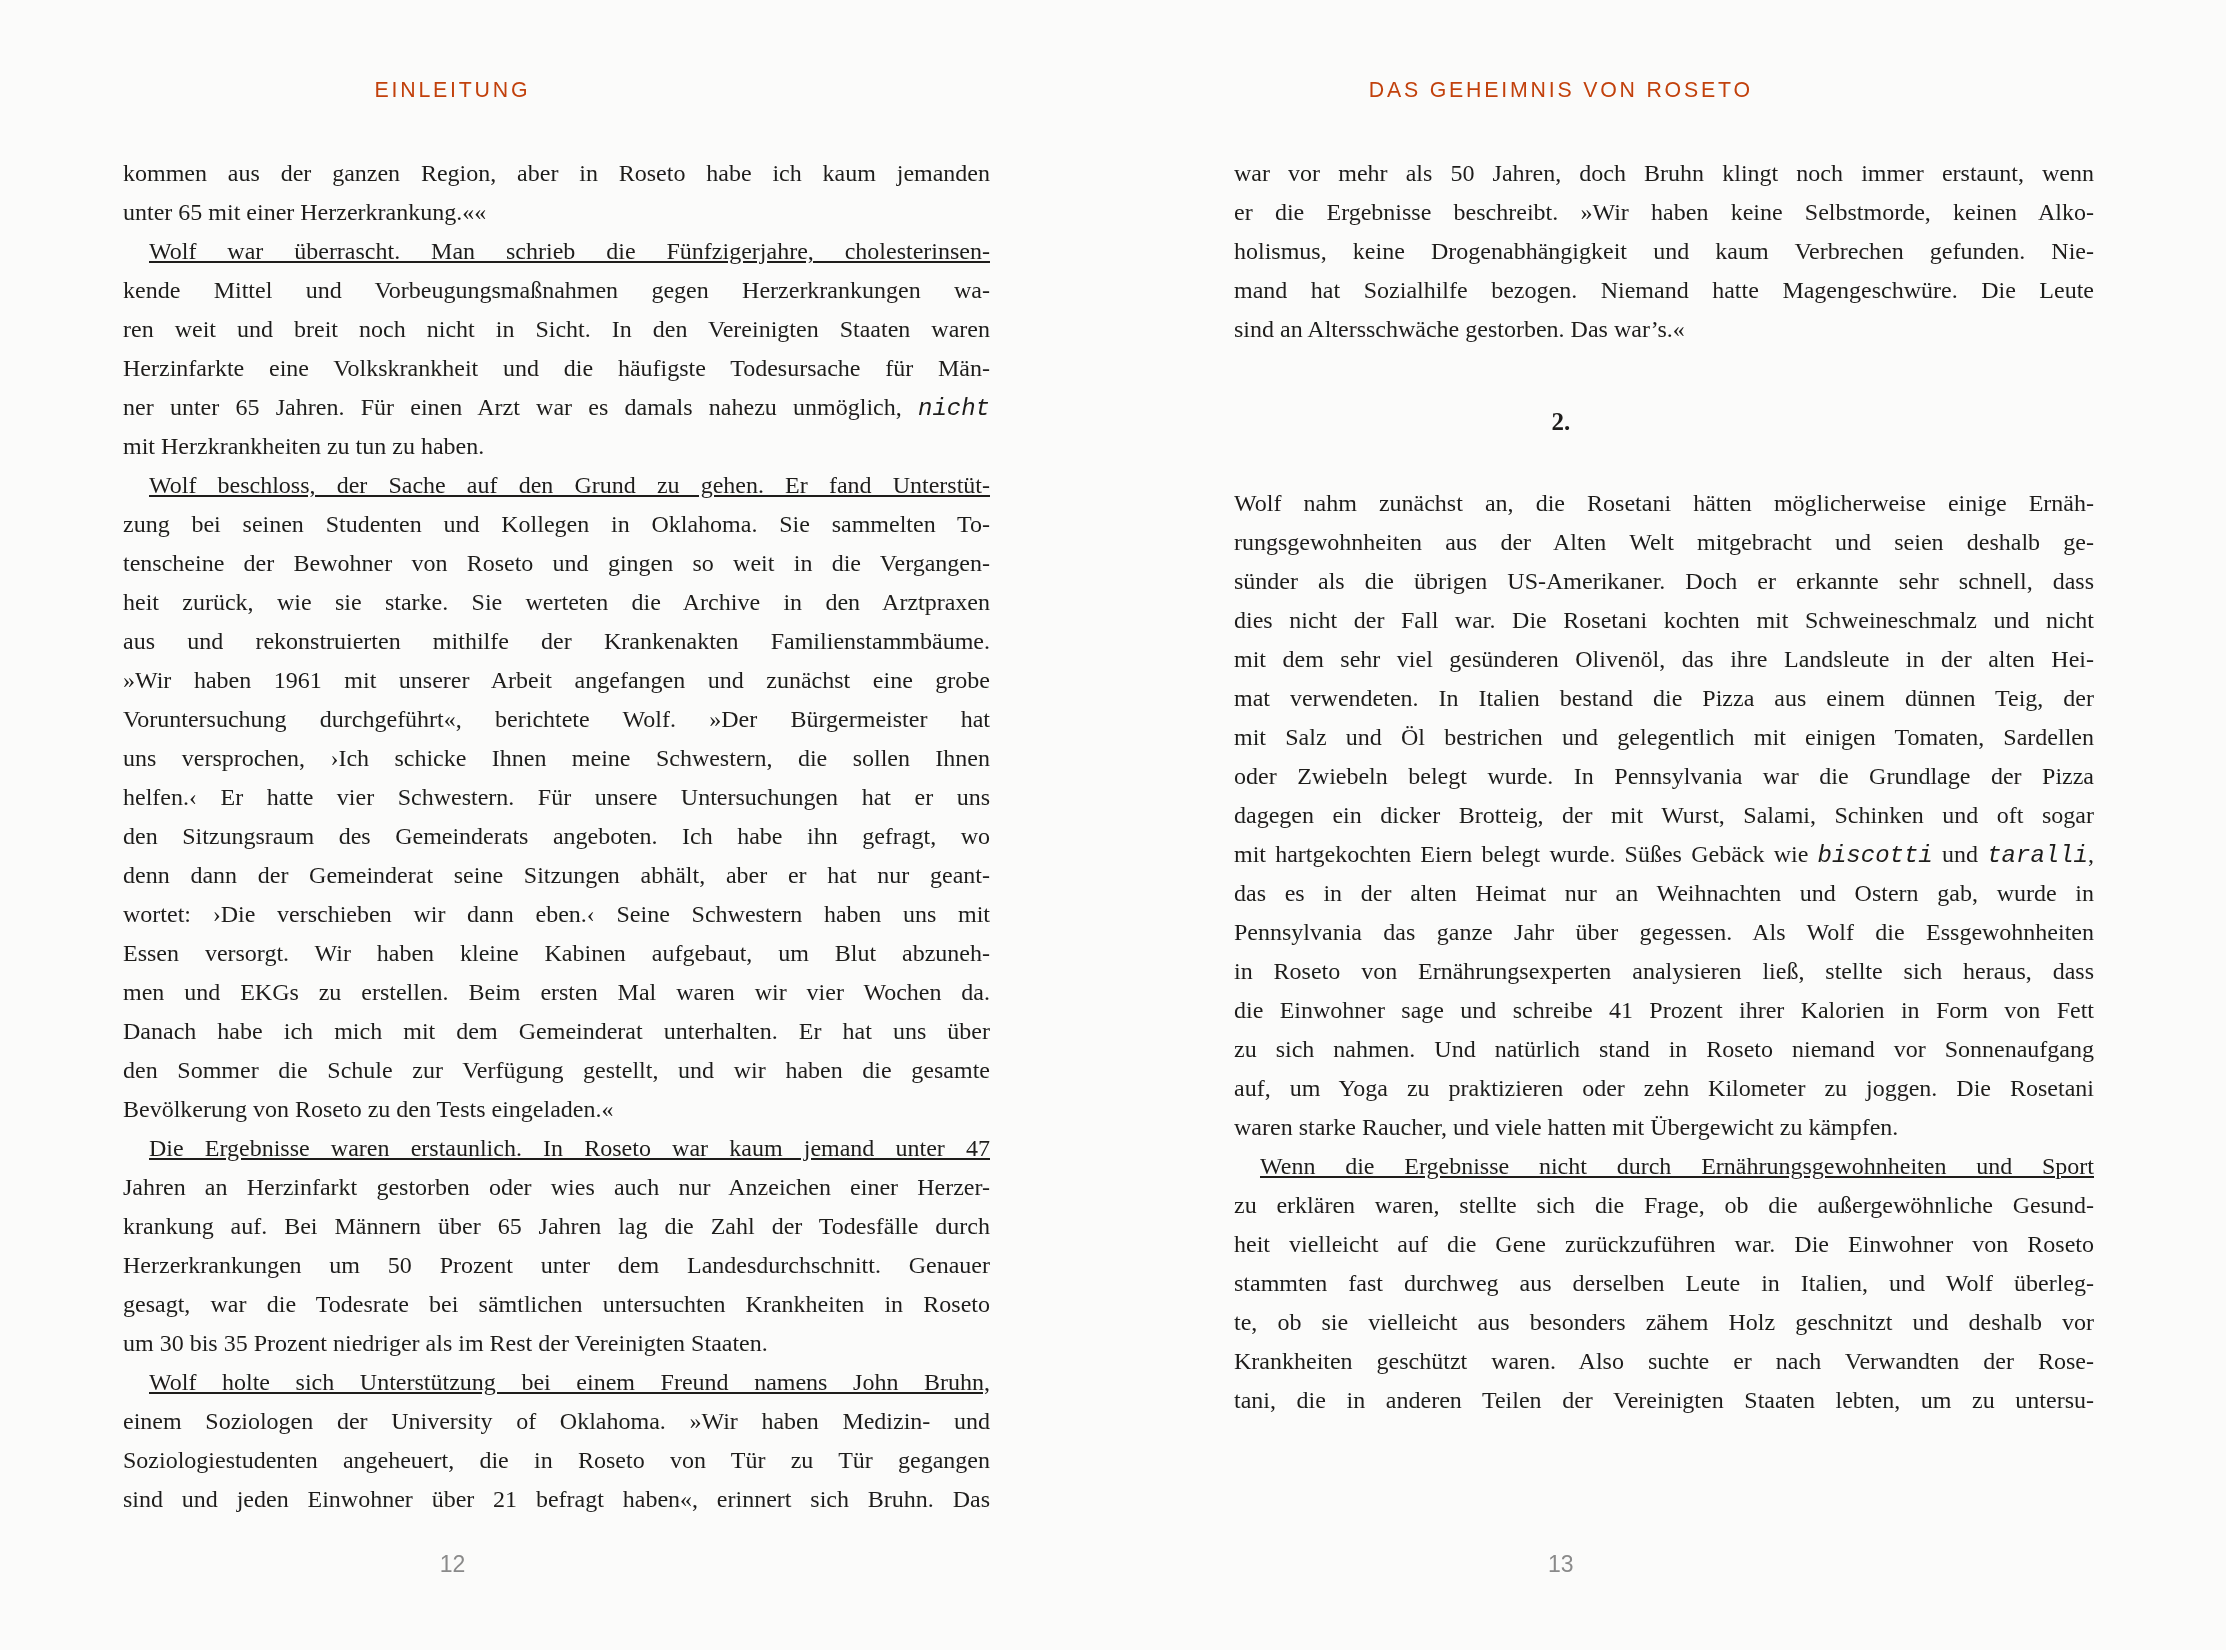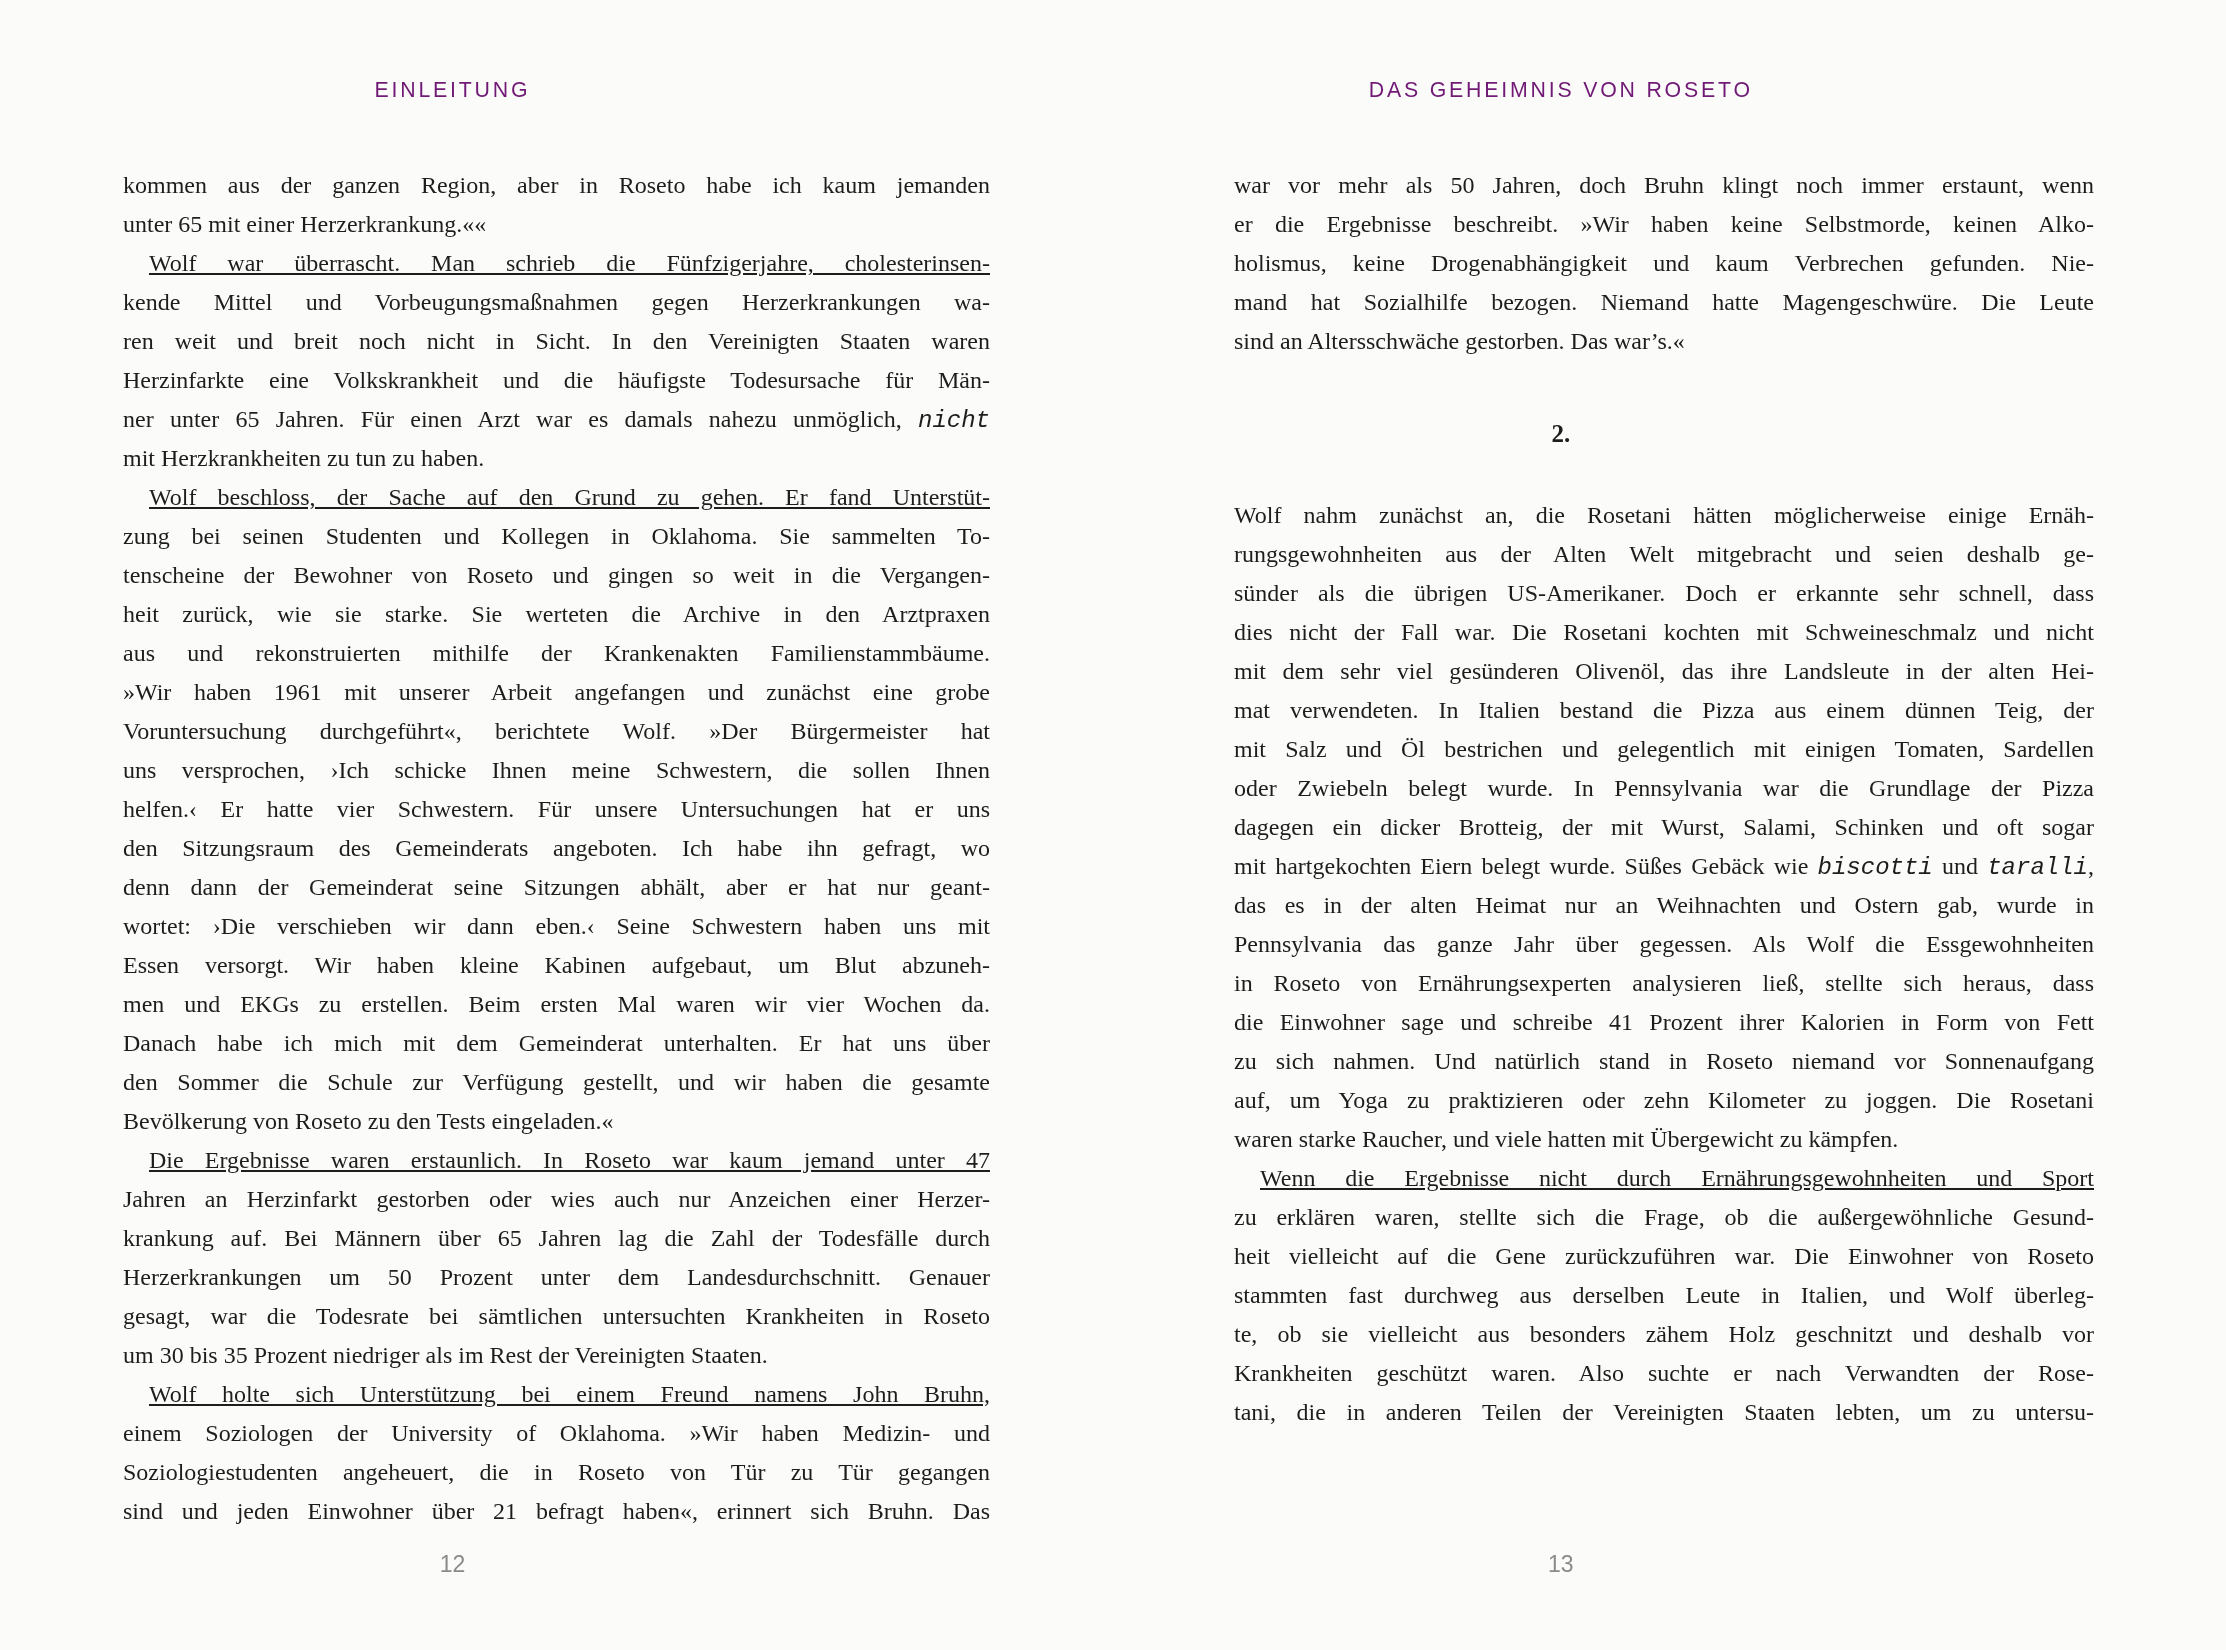--- a/index.html
+++ b/index.html
@@ -14,25 +14,25 @@
   .page { position: absolute; top: 0; height: 1650px; }
   .page-left  { left: 123px;  width: 867px; }
   .page-right { left: 1234px; width: 860px; }
 
   .running-head {
     position: absolute; top: 78px; left: 0; width: 76%;
     text-align: center;
     font-family: "Liberation Sans", sans-serif;
     font-size: 21.3px; font-weight: 400;
     letter-spacing: 2.8px;
-    color: #701a75;
+    color: #c2410c;
     white-space: nowrap;
   }
 
-  .body-text { position: absolute; top: 166px; left: 0; width: 100%; }
+  .body-text { position: absolute; top: 154px; left: 0; width: 100%; }
 
   .line {
     height: 39px; line-height: 39px;
     font-size: 24px;
     text-align: justify;
     text-align-last: justify;
     overflow: hidden;
     white-space: normal;
   }
   .line.end { text-align-last: left; }

